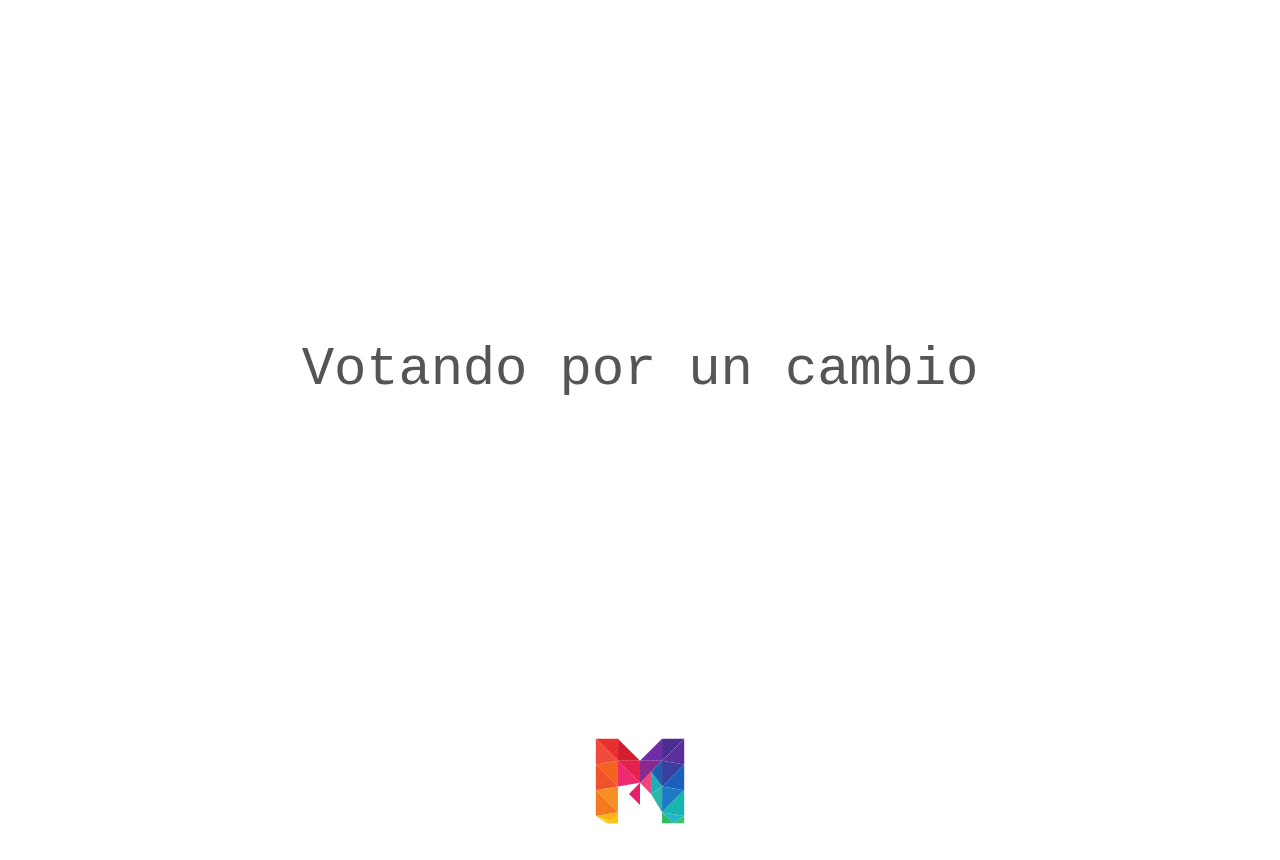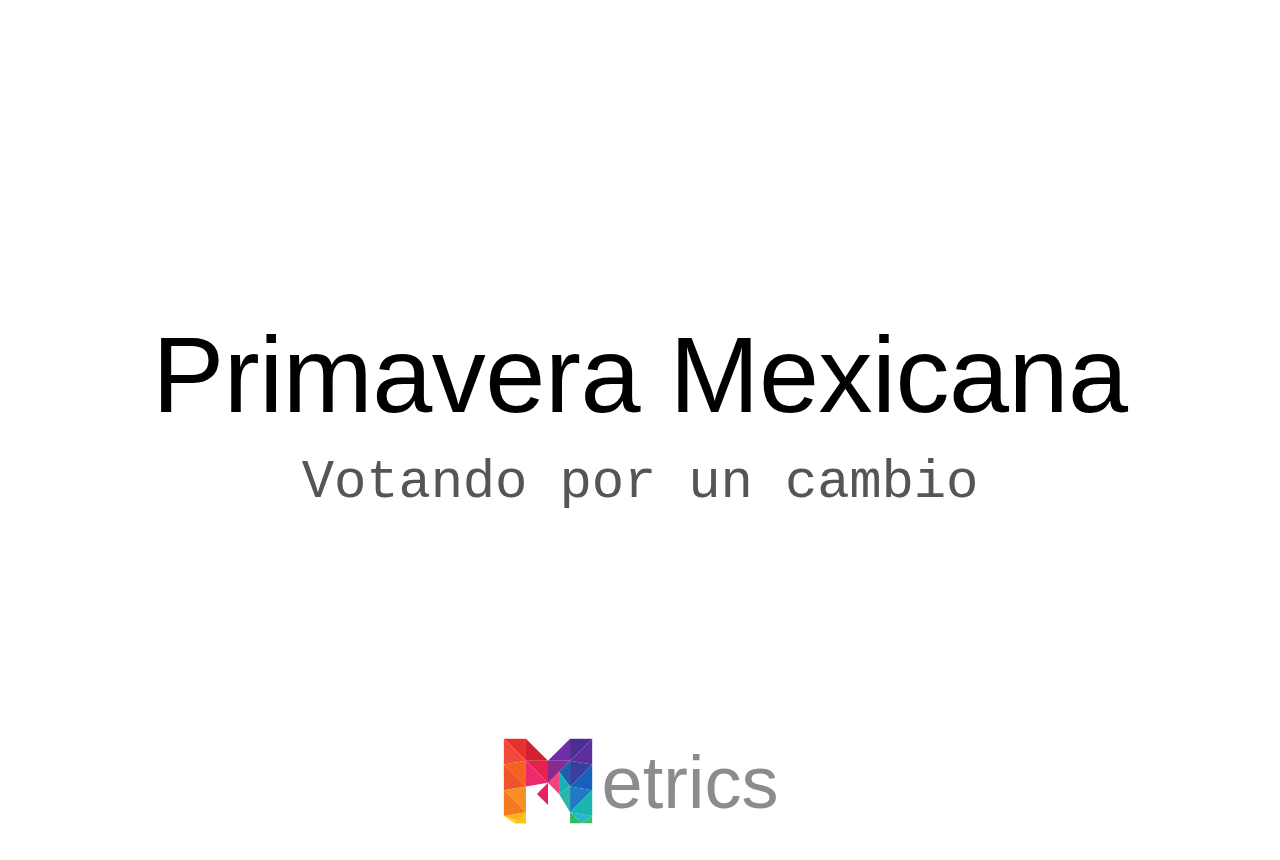--- a/index.html
+++ b/index.html
@@ -86,21 +86,20 @@
     top: 2px;
     white-space: nowrap;
   }
 </style>
 </head>
 <body>
 
 <div class="slide">
 
   <div class="title-block">
-    <h1 class="slide-title">Primavera Mexicana</h1>
     <p class="slide-subtitle">Votando por un cambio</p>
   </div>
 
   <div class="logo">
 
     <svg class="logo-mark" viewBox="0 0 100 100" aria-hidden="true">
 
       <polygon points="2,4 26,4 26,28" fill="#e8312f"></polygon>
       <polygon points="2,4 26,28 2,32" fill="#ef4a3c"></polygon>
       <polygon points="2,32 26,28 26,56" fill="#f4621f"></polygon>
@@ -129,16 +128,15 @@
       <polygon points="74,56 98,60 74,84" fill="#1f7ac4"></polygon>
       <polygon points="98,60 98,88 74,84" fill="#19b5b0"></polygon>
       <polygon points="74,84 98,88 86,96" fill="#23b8c9"></polygon>
       <polygon points="74,84 86,96 74,96" fill="#2bbd5e"></polygon>
       <polygon points="86,96 98,88 98,96" fill="#3cc06a"></polygon>
       <polygon points="74,56 74,84 62,64" fill="#2bb6a8"></polygon>
       <polygon points="62,40 74,28 74,56" fill="#1d5fae"></polygon>
       <polygon points="62,40 74,56 62,64" fill="#19b0b5"></polygon>
     </svg>
 
-    <span class="logo-wordmark">etrics</span>
   </div>
 
 </div>
 
 </body></html>

